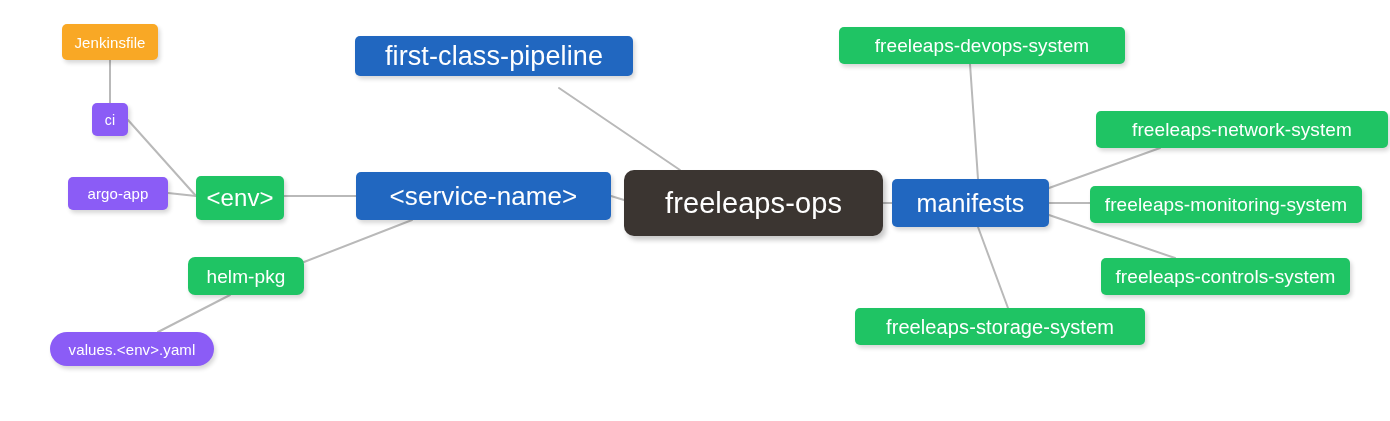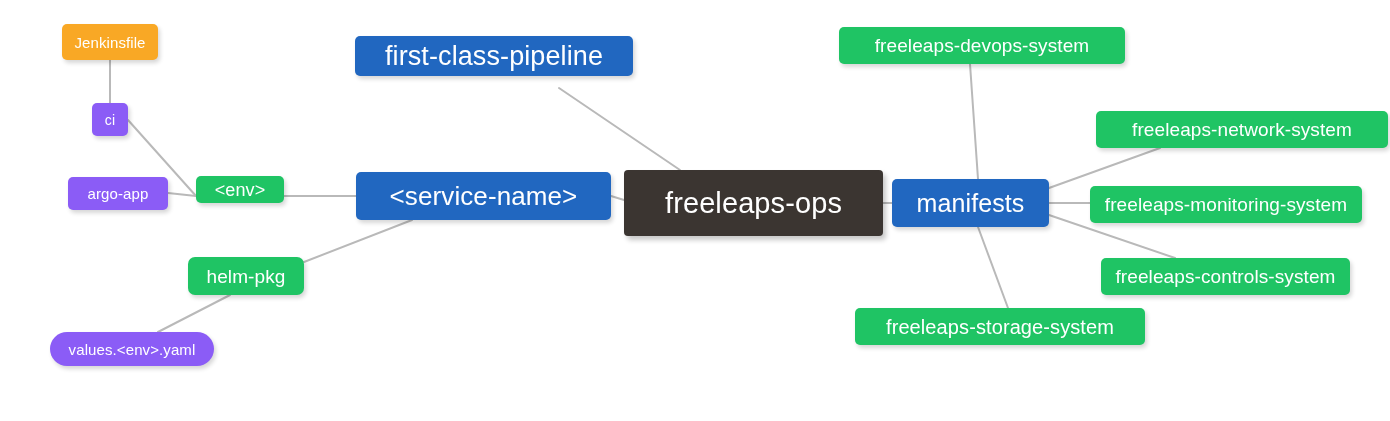--- a/index.html
+++ b/index.html
@@ -38,21 +38,21 @@
     color: #ffffff;
     white-space: nowrap;
     line-height: 1;
     letter-spacing: 0.1px;
     box-shadow: 2px 3px 4px rgba(0,0,0,0.16);
     z-index: 2;
     padding: 0 12px;
   }
   .node-root {
     background: #3b3531;
-    border-radius: 4px;
+    border-radius: 10px;
     box-shadow: 3px 4px 5px rgba(0,0,0,0.22);
   }
   .node-blue  { background: #2167c0; }
   .node-green { background: #1fc464; }
   .node-orange{ background: #f9a825; }
   .node-red   { background: #8b5cf6; }
 </style>
 </head>
 <body>
 
@@ -76,21 +76,21 @@
   <div id="node-layer">
       <div class="node node-orange" style="left: 22px; top: 24px; width: 96px; height: 36px; font-size: 15px;">
         <span>Jenkinsfile</span>
       </div>
       <div class="node node-red" style="left: 52px; top: 103px; width: 36px; height: 33px; font-size: 14px;">
         <span>ci</span>
       </div>
       <div class="node node-red" style="left: 28px; top: 177px; width: 100px; height: 33px; font-size: 15px;">
         <span>argo-app</span>
       </div>
-      <div class="node node-green" style="left: 156px; top: 176px; width: 88px; height: 27px; font-size: 18px;">
+      <div class="node node-green" style="left: 156px; top: 176px; width: 88px; height: 44px; font-size: 24px;">
         <span>&lt;env&gt;</span>
       </div>
       <div class="node node-green" style="left: 148px; top: 257px; width: 116px; height: 38px; font-size: 19px; border-radius: 7px;">
         <span>helm-pkg</span>
       </div>
       <div class="node node-red" style="left: 10px; top: 332px; width: 164px; height: 34px; font-size: 15px; border-radius: 17px;">
         <span>values.&lt;env&gt;.yaml</span>
       </div>
       <div class="node node-blue" style="left: 315px; top: 36px; width: 278px; height: 40px; font-size: 27px;">
         <span>first-class-pipeline</span>

